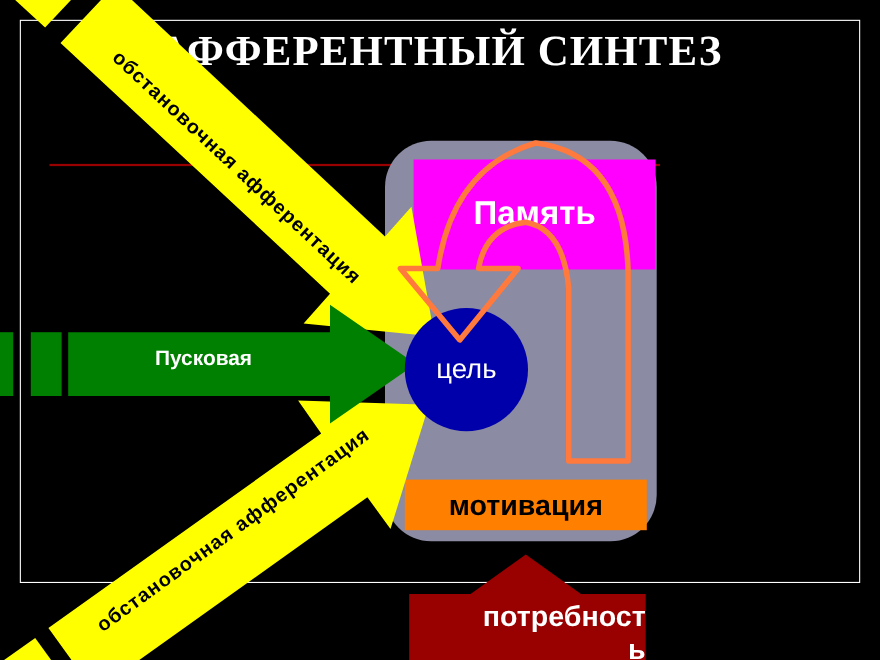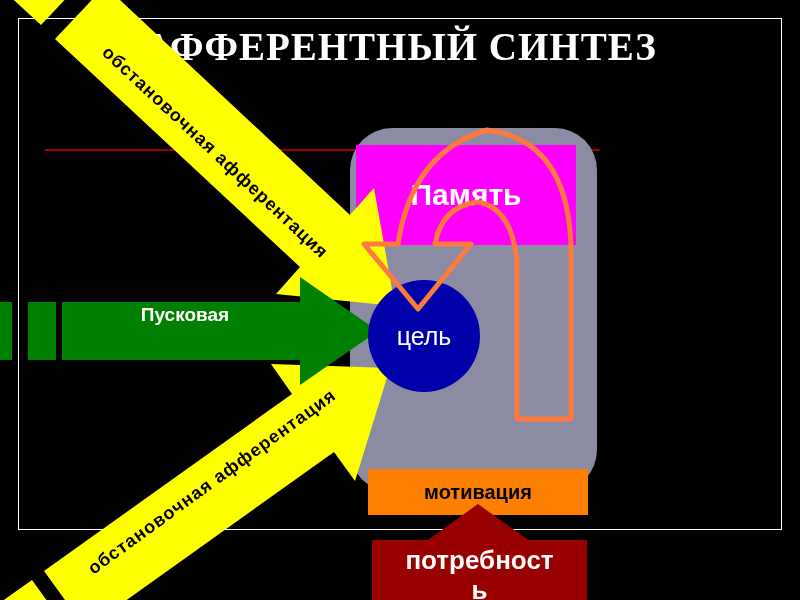--- a/index.html
+++ b/index.html
@@ -19,58 +19,58 @@
   }
   .divider {
     position:absolute; left:45px; top:149px; width:555px; height:2px;
     background:var(--divider-line,#900); z-index:0;
   }
   .panel {
     position:absolute; left:350px; top:128px; width:247px; height:364px;
     background:var(--panel,#8b8ba3); border-radius:42px; z-index:1;
   }
   .memory {
-    position:absolute; left:356px; top:145px; width:220px; height:100px;
+    position:absolute; left:376px; top:145px; width:220px; height:100px;
     background:var(--memory-box,#f0f); color:var(--memory-text,#fff); z-index:2;
     display:flex; align-items:center; justify-content:center;
     font-size:30px; font-weight:bold;
   }
   .motivation {
     position:absolute; left:368px; top:436px; width:220px; height:46px;
     background:var(--motivation-box,#ff7f00); color:var(--motivation-text,#000); z-index:2;
     display:flex; align-items:center; justify-content:center;
-    font-size:20px; font-weight:bold;margin-top:33px;
+    font-size:26px; font-weight:bold;
   }
   .goal {
     position:absolute; left:368px; top:280px; width:112px; height:112px;
     border-radius:50%; background:var(--goal-circle,#00a); color:var(--goal-text,#fff);
     z-index:4; display:flex; align-items:center; justify-content:center;
     font-size:25px; font-weight:normal;
   }
   svg.arrows { position:absolute; left:0; top:0; z-index:3; }
   svg.overlay { position:absolute; left:0; top:0; z-index:5; }
   .yellow { fill:var(--yellow-arrow,#ff0); }
   .green  { fill:var(--green-arrow,#080); }
   .redarrow { fill:var(--need-arrow,#990000); }
   .loop { fill:none; stroke:var(--loop-arrow,#ff7a3c); stroke-width:5; stroke-linejoin:round; }
   .need {
     position:absolute; left:372px; top:540px; width:215px; height:62px;
     background:var(--need-box,#990000); color:var(--need-text,#fff); z-index:5;
     text-align:center; font-size:26px; font-weight:bold; line-height:30px;
     padding-top:5px; box-sizing:border-box;
   }
-  .need span { display:block; }
+  .need span { display:block;text-align:right; }
   .situ {
     position:absolute; white-space:nowrap; font-size:18px; font-weight:bold;
     letter-spacing:1px; color:var(--situational-text,#000); z-index:6;
   }
   .situ-top { left:112px; top:42px; transform:rotate(43deg); transform-origin:0 0; }
   .situ-bottom { left:84px; top:562px; transform:rotate(-36deg); transform-origin:0 0; }
   .trigger {
-    position:absolute; left:75px; top:304px; width:220px; text-align:center;
+    position:absolute; left:75px; top:316px; width:220px; text-align:center;
     color:var(--trigger-text,#fff); font-size:19px; font-weight:bold; line-height:22px;
     z-index:6;
   }
   .trigger span { display:block; }
 </style>
 </head>
 <body>
 
 <div class="slide">
 

